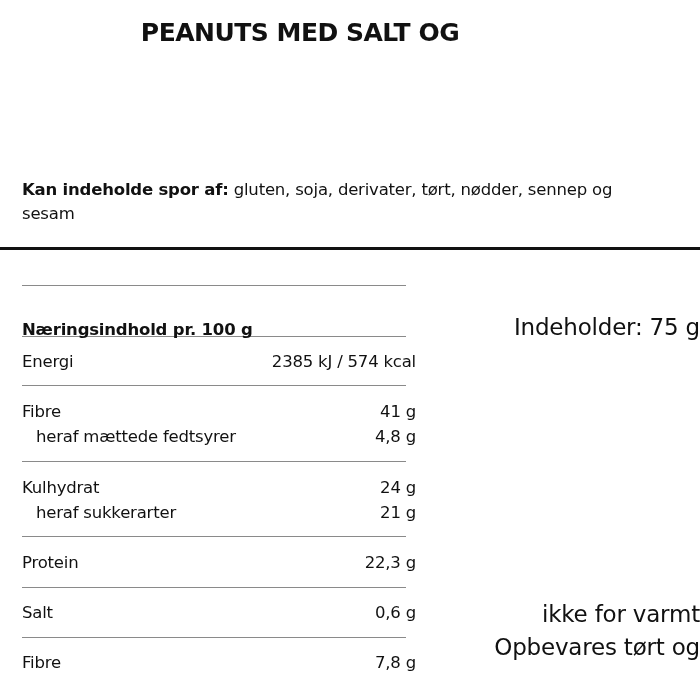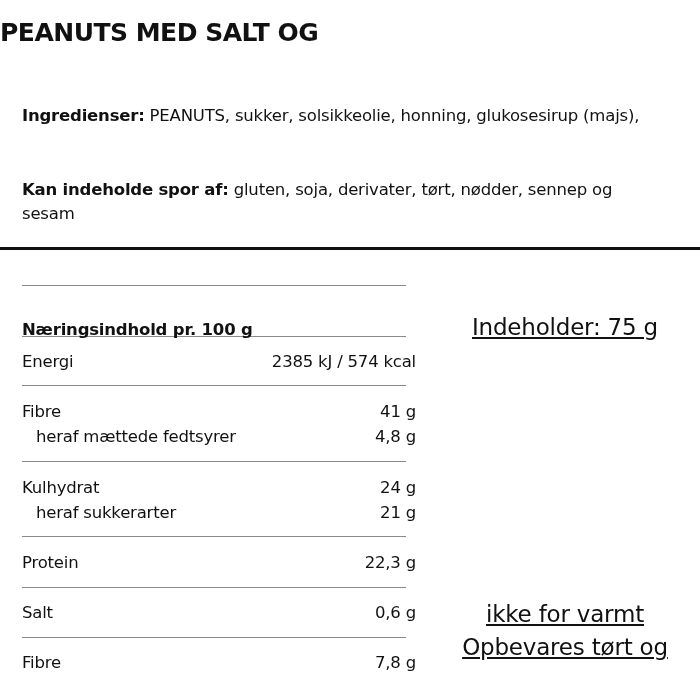--- a/index.html
+++ b/index.html
@@ -3,21 +3,21 @@
   <meta charset="utf-8">
   <style>
     html, body { margin: 0; padding: 0; }
     body {
       width: 700px; height: 700px; background: #ffffff; color: #111111;
       font-family: "DejaVu Sans", "Liberation Sans", sans-serif;
       position: relative; overflow: hidden;
     }
     .title {
       position: absolute; top: 14px; left: 0; width: 600px;
-      text-align: left; font-weight: bold; font-size: 25px; line-height: 38px;
+      text-align: center; font-weight: bold; font-size: 25px; line-height: 38px;
       letter-spacing: -0.5px;
     }
     .para {
       position: absolute; left: 22px; width: 660px;
       font-size: 16.5px; line-height: 24px; letter-spacing: -0.2px;
     }
     .para b { font-weight: bold; }
     .p1 { top: 104px; }
     .p2 { top: 178px; }
     .thick-rule {
@@ -28,35 +28,34 @@
     }
     .row {
       position: absolute; left: 22px; width: 394px; font-size: 16.5px; line-height: 25px;
       letter-spacing: -0.2px;
     }
     .row .lbl { position: absolute; left: 0; }
     .row .val { position: absolute; right: 0; text-align: center; }
     .row.sub .lbl { left: 14px; }
     .row.header .lbl { font-weight: bold; margin-top: 19px; }
     .side {
-      position: absolute; left: 430px; width: 270px; text-align: center;
-      font-size: 23px; line-height: 33px; letter-spacing: -0.2px; text-decoration: underline;
+      position: absolute; left: 430px; width: 270px; text-align: right;
+      font-size: 23px; line-height: 33px; letter-spacing: -0.2px;
     }
     .side1 { top: 311px; }
     .side2 { top: 598px; }
   </style>
 </head>
 <body>
 
 <div class="title">
   <div>PEANUTS MED SALT OG</div>
 </div>
 
 <div class="para p1">
-  <div><b>Ingredienser:</b><span> PEANUTS, sukker, solsikkeolie, honning, glukosesirup (majs),</span></div>
 </div>
 
 <div class="para p2">
   <div><b>Kan indeholde spor af:</b><span> gluten, soja, derivater, tørt, nødder, sennep og</span></div>
   <div>sesam</div>
 </div>
 
 <div class="thick-rule"></div>
 
 <div class="rule" style="top:285px"></div>

